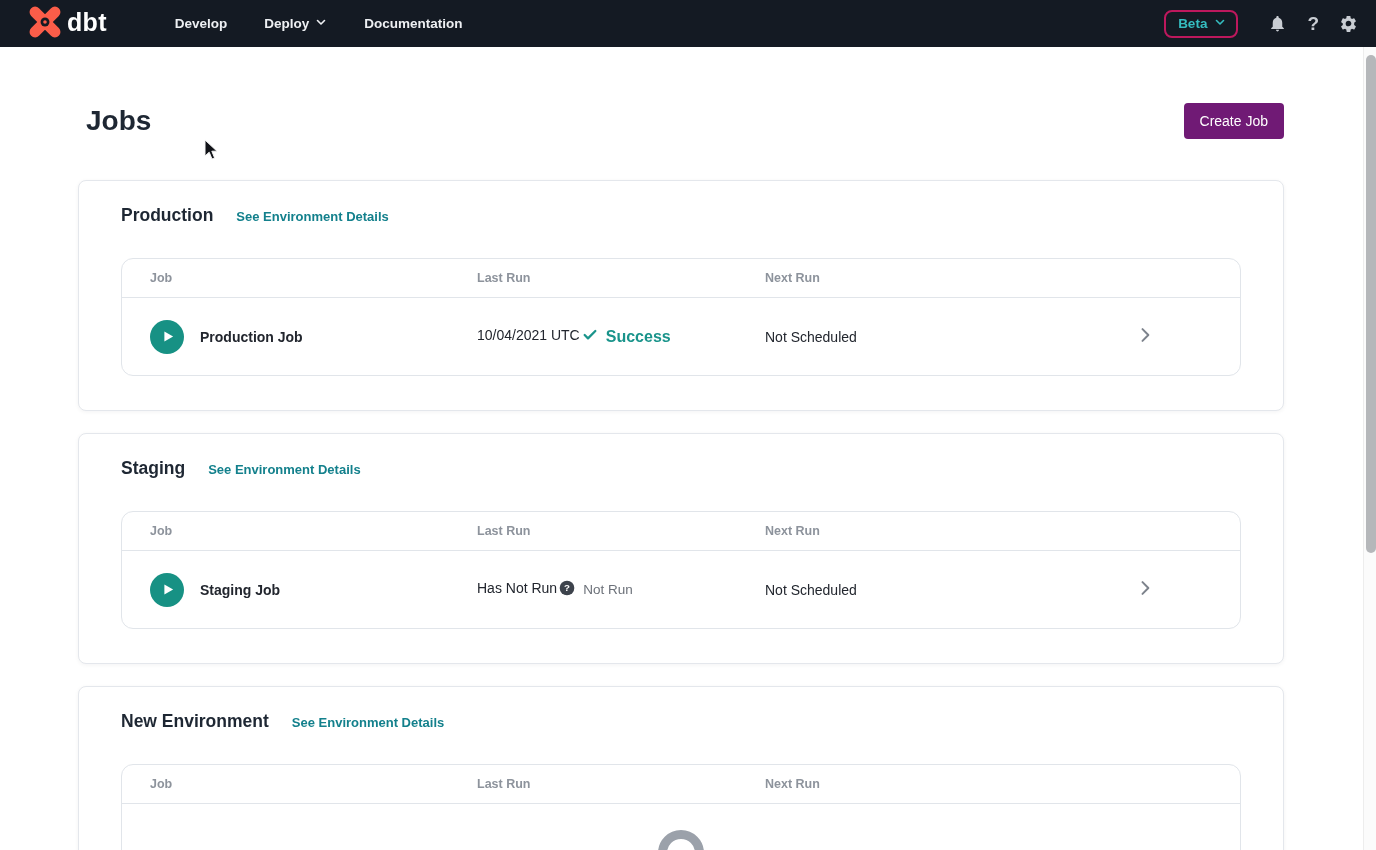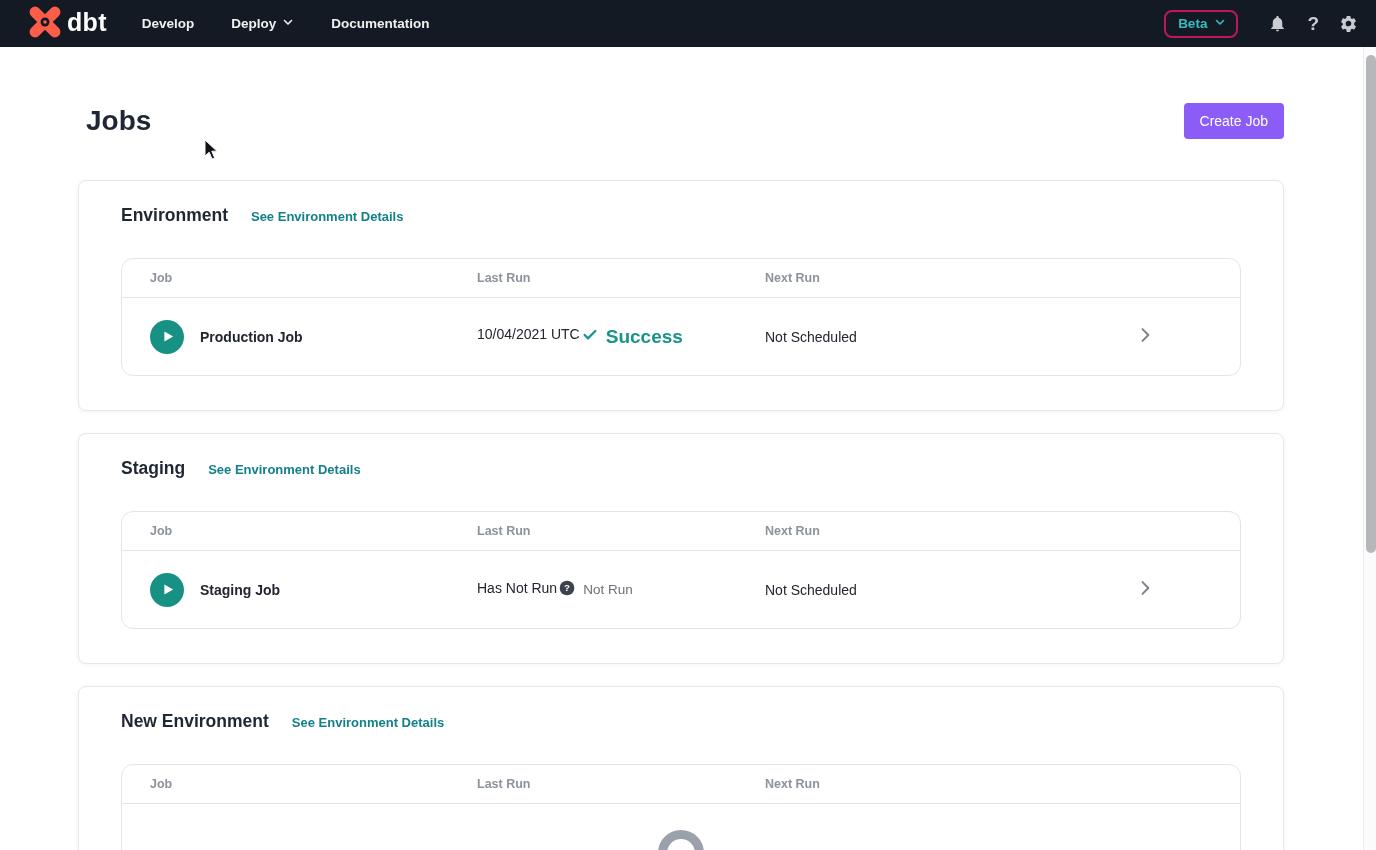--- a/index.html
+++ b/index.html
@@ -9,21 +9,21 @@
     background:#ffffff;
     font-family:"Liberation Sans", sans-serif;
     -webkit-font-smoothing:antialiased;
   }
 
   
   .topnav {
     height:47px; background:#141a23; display:flex; align-items:center;
     justify-content:space-between; padding:0 18px 0 28px;
   }
-  .nav-left { display:flex; align-items:center; }
+  .nav-left { display:flex; align-items:center;gap:33px; }
   .logo { display:flex; align-items:center; gap:5px; cursor:pointer; }
   .logo-text { color:#ffffff; font-size:25px; font-weight:700; letter-spacing:.3px; line-height:1; padding-bottom:3px;}
   .nav-items { display:flex; align-items:center; gap:37px; margin-left:35px; }
   .nav-item { color:#eef0f3; font-size:13.5px; font-weight:700; display:flex; align-items:center; gap:6px; cursor:pointer; }
 
   .nav-right { display:flex; align-items:center; }
   .beta-btn {
     display:flex; align-items:center; gap:7px; background:transparent;
     border:2px solid #be185d; color:#35bdc0; border-radius:8px;
     padding:4px 10px 5px 12px; font-size:13.5px; font-weight:700; cursor:pointer;
@@ -45,21 +45,21 @@
   .scroll-thumb {
     position:absolute; top:8px; left:1.5px; width:10px; height:498px;
     background:#b5b7ba; border-radius:6px;
   }
 
   
   main { padding:0 92px 0 78px; }
   .page-head { display:flex; justify-content:space-between; align-items:center; padding-top:50px; margin-bottom:35px; }
   h1.page-title { margin:8px; font-size:28px; font-weight:700; color:#1e2733; }
   .create-btn {
-    background:#8b5cf6; color:#ffffff; border:none; border-radius:4px;
+    background:#701a75; color:#ffffff; border:none; border-radius:4px;
     padding:10px 16px; font-size:14px; font-weight:500; cursor:pointer;
     font-family:"Liberation Sans", sans-serif;
   }
 
   .card {
     border:1px solid #e4e7ec; border-radius:8px; background:#fff;
     box-shadow:0 1px 4px rgba(20,26,35,.05);
     padding:24px 42px 34px; margin-bottom:22px;
   }
   .card-head { display:flex; align-items:baseline; gap:23px; margin-bottom:32px; }
@@ -79,21 +79,21 @@
   .trow { display:flex; align-items:center; height:77px; cursor:pointer; }
   .job-cell { display:flex; align-items:center; gap:16px; }
   .play-btn {
     width:34px; height:34px; border-radius:50%; background:#179184; border:none;
     display:flex; align-items:center; justify-content:center; cursor:pointer; flex:0 0 34px;
   }
   .job-name { font-size:14px; font-weight:700; color:#22262e; }
   .lastrun-cell { display:flex; gap:2px; }
   .lr-date { font-size:14px; color:#22262e; }
   .status-line { display:flex; align-items:center; gap:8px; }
-  .status-success { color:#1a948b; font-size:19px; font-weight:600; }
+  .status-success { color:#1a948b; font-size:16px; font-weight:600; }
   .status-notrun { color:#6c7179; font-size:13.5px; }
   .next-cell { font-size:14px; color:#22262e; }
 
   
   .empty-state { height:220px; display:flex; justify-content:center; }
   .empty-ring {
     margin-top:26px; width:46px; height:46px; border-radius:50%;
     border:9px solid #9ba1aa; flex:0 0 46px;
   }
 
@@ -169,21 +169,21 @@
 
 <main>
 
   <div class="page-head">
     <h1 class="page-title">Jobs</h1>
     <button class="create-btn">Create Job</button>
   </div>
 
   <section class="card">
     <div class="card-head">
-      <span class="card-title">Environment</span>
+      <span class="card-title">Production</span>
       <a class="env-link">See Environment Details</a>
     </div>
     <div class="jobs-table">
       <div class="thead">
         <span class="col-job">Job</span>
         <span class="col-last">Last Run</span>
         <span class="col-next">Next Run</span>
         <span class="col-chev"></span>
       </div>
       <div class="trow">

